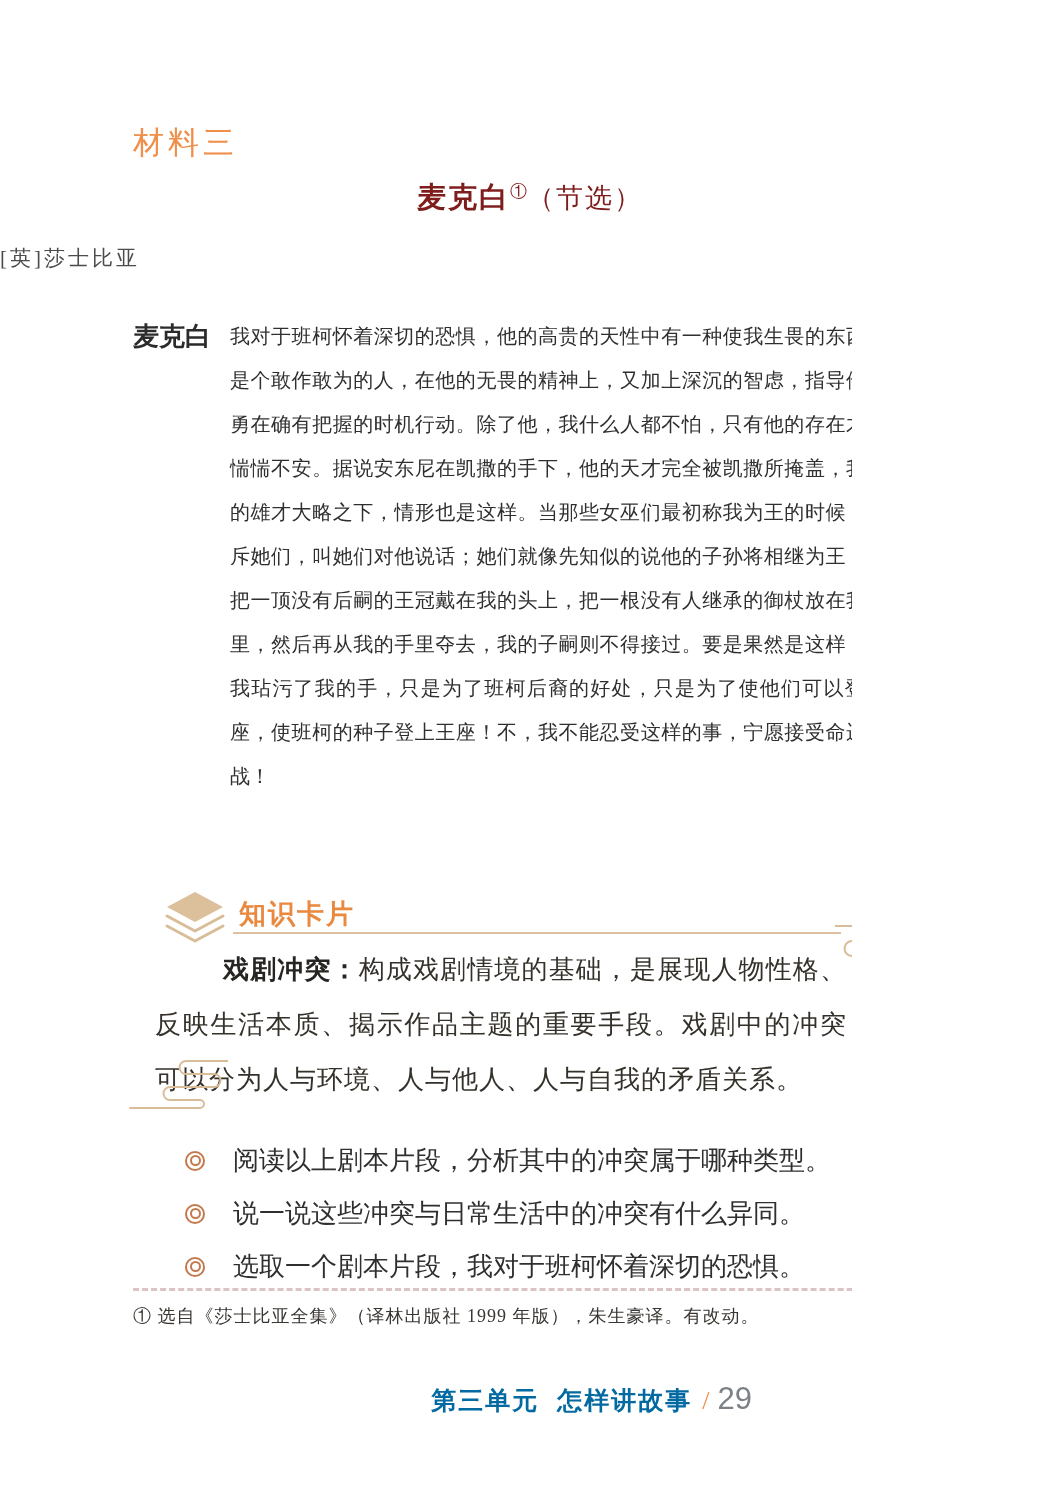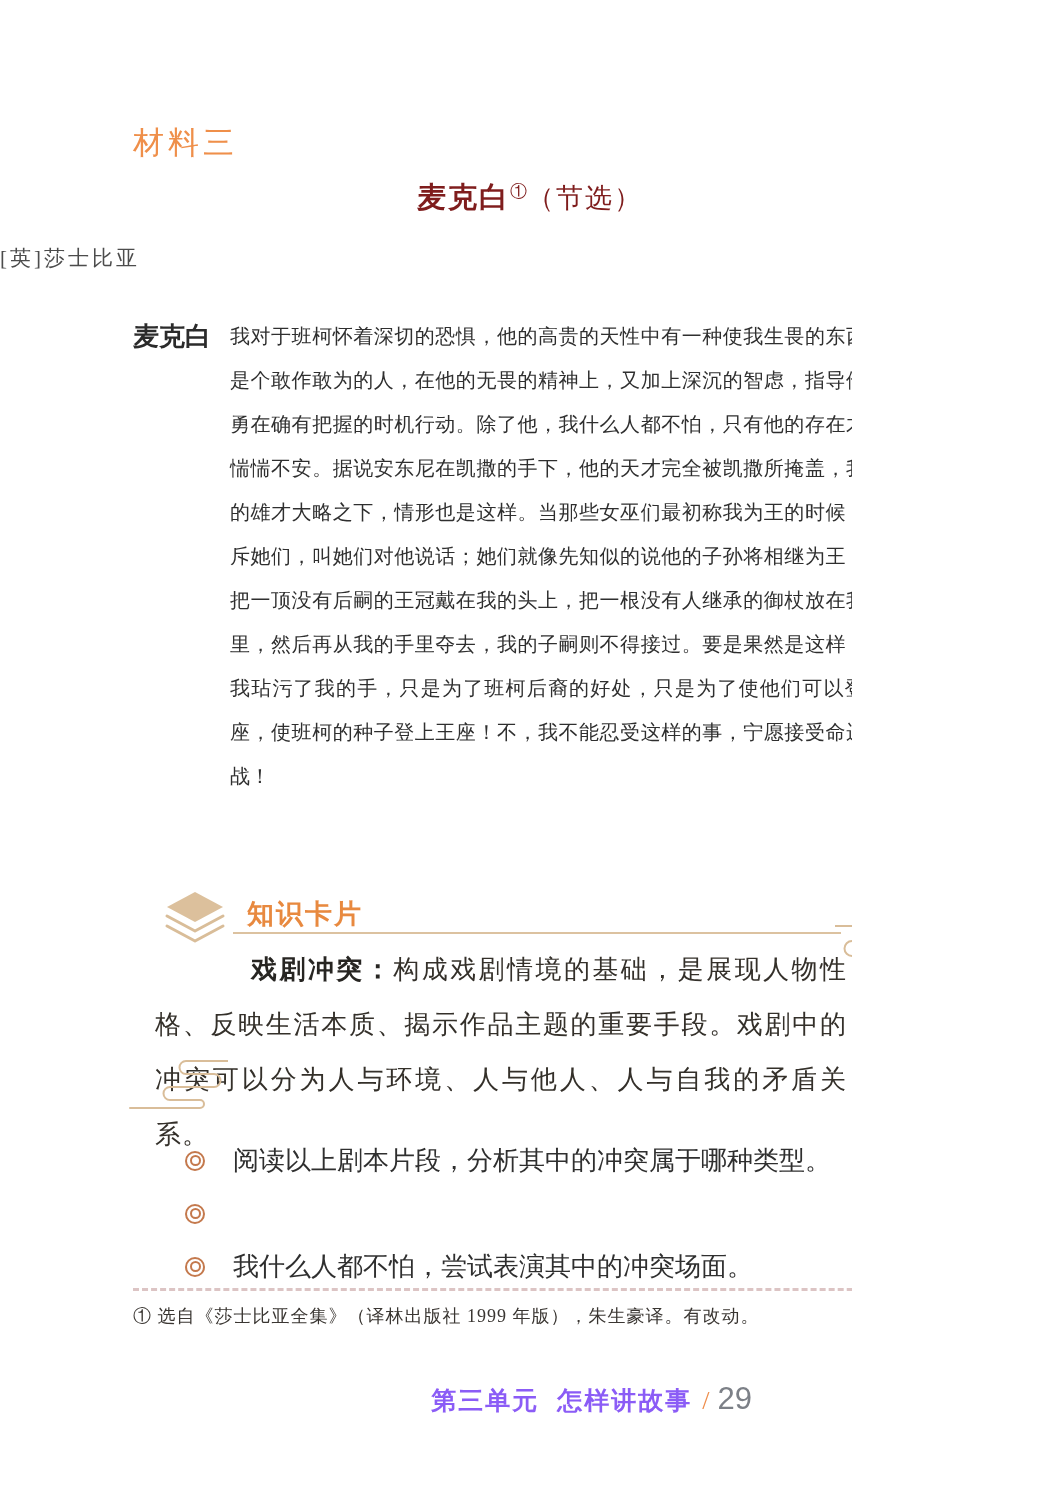--- a/index.html
+++ b/index.html
@@ -52,38 +52,38 @@
     text-align:justify; text-justify:inter-ideograph;
     color:#2f2f2f;
   }
 
   
   .card-head { position:absolute; left:163px; top:890px; width:800px; height:60px; }
   .card-icon { position:absolute; left:0; top:0; }
   .card-title {
     position:absolute; left:76px; top:6px;
     font-family:"Liberation Sans","DejaVu Sans",sans-serif;
-    font-weight:bold; font-size:27px; letter-spacing:2px; color:#e8893f;margin-left:8px;
+    font-weight:bold; font-size:27px; letter-spacing:2px; color:#e8893f;
   }
   .card-rule {
     position:absolute; left:70px; top:42px; width:608px;
     border-top:2px solid #dcc2a0;
   }
   .cloud-right { position:absolute; left:835px; top:920px; }
   .cloud-left  { position:absolute; left:128px; top:1056px; transform:scaleX(-1); }
 
   .card-body {
     position:absolute; left:155px; top:942px; width:692px;
     font-size:26px; line-height:55px; letter-spacing:1px;
     text-align:justify; text-justify:inter-ideograph;
     color:#34302a; text-indent:68px;
   }
   .card-term {
     font-family:"Liberation Sans","DejaVu Sans",sans-serif;
-    font-weight:bold; color:#272522;margin-left:28px;
+    font-weight:bold; color:#272522;
   }
 
   
   .tasks { position:absolute; left:185px; top:1134px; width:720px; }
   .task-row { display:flex; align-items:center; height:53px;gap:16px; }
   .bullet-ring {
     flex:0 0 20px; width:20px; height:20px; margin-right:12px;
     border:2px solid #c4794d; border-radius:50%;
     display:flex; align-items:center; justify-content:center;
   }
@@ -102,21 +102,21 @@
     position:absolute; left:133px; top:1304px; width:800px;
     font-size:18px; letter-spacing:1px; color:#3a3632;
   }
 
   
   .footer {
     position:absolute; right:100px; top:1381px;
     display:flex; align-items:baseline;
   }
   .footer .f-unit, .footer .f-chapter {
-    font-weight:bold; font-size:25px; letter-spacing:2px; color:#8b5cf6;
+    font-weight:bold; font-size:25px; letter-spacing:2px; color:#0369a1;
   }
   .footer .f-unit { margin-right:18px; }
   .footer .f-sep { font-size:26px; color:#ee8c4a; margin:0 8px 0 10px; font-weight:normal; }
   .footer .f-page {
     font-family:"Liberation Sans","DejaVu Sans",sans-serif;
     font-size:31px; color:#7c8087;
   }
 </style>
 </head>
 <body>
@@ -158,24 +158,25 @@
     <path d="M0,5 H42 A6.5,6.5 0 0 1 42,18 H14 A6.5,6.5 0 0 0 14,31 H58 A6.5,6.5 0 0 1 58,44 H28 A4,4 0 0 0 28,52 H98" fill="none" stroke="#d9bd99" stroke-width="2" stroke-linecap="round"></path>
   </svg>
 
   <div class="tasks">
     <div class="task-row">
       <span class="bullet-ring"></span>
       <span class="task-text">阅读以上剧本片段，分析其中的冲突属于哪种类型。</span>
     </div>
     <div class="task-row">
       <span class="bullet-ring"></span>
+      <span class="task-text">说一说这些冲突与日常生活中的冲突有什么异同。</span>
     </div>
     <div class="task-row">
       <span class="bullet-ring"></span>
-      <span class="task-text">我什么人都不怕，尝试表演其中的冲突场面。</span>
+      <span class="task-text">选取一个剧本片段，我对于班柯怀着深切的恐惧。</span>
     </div>
   </div>
 
   <div class="footnote-rule"></div>
   <div class="footnote">① 选自《莎士比亚全集》（译林出版社 1999 年版），朱生豪译。有改动。</div>
 
   <div class="footer">
     <span class="f-unit">第三单元</span>
     <span class="f-chapter">怎样讲故事</span>
     <span class="f-sep">/</span>

